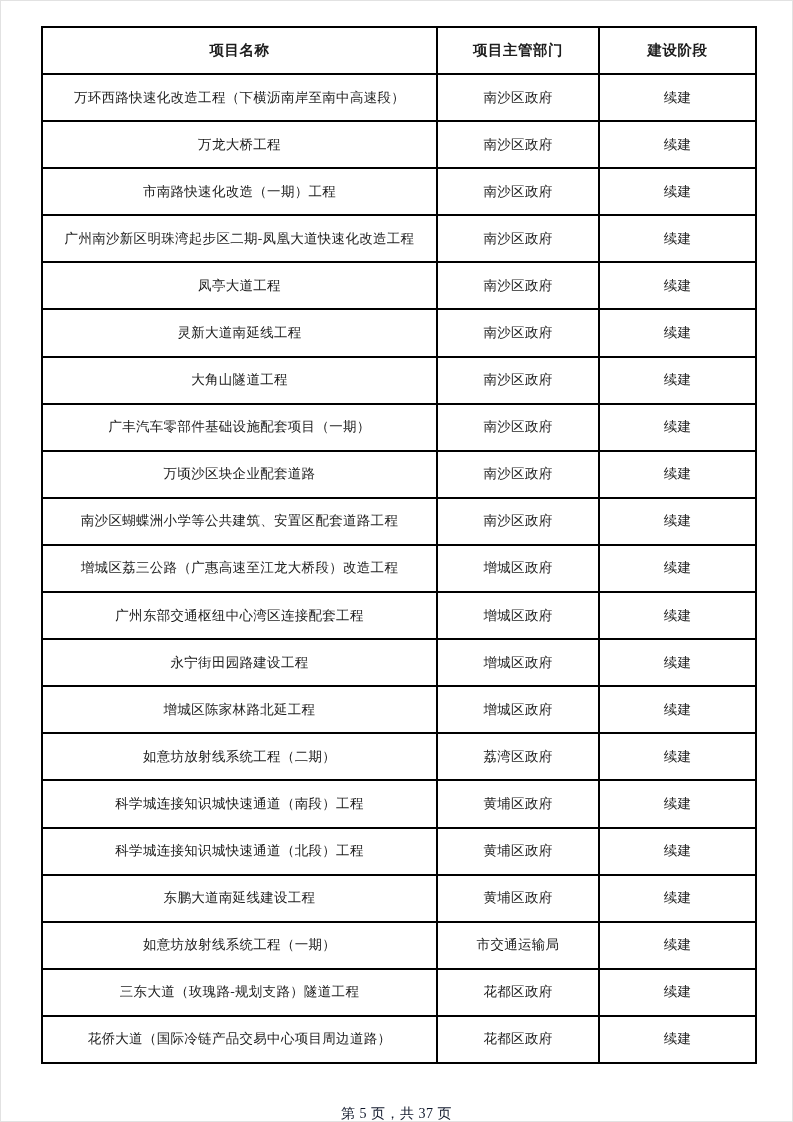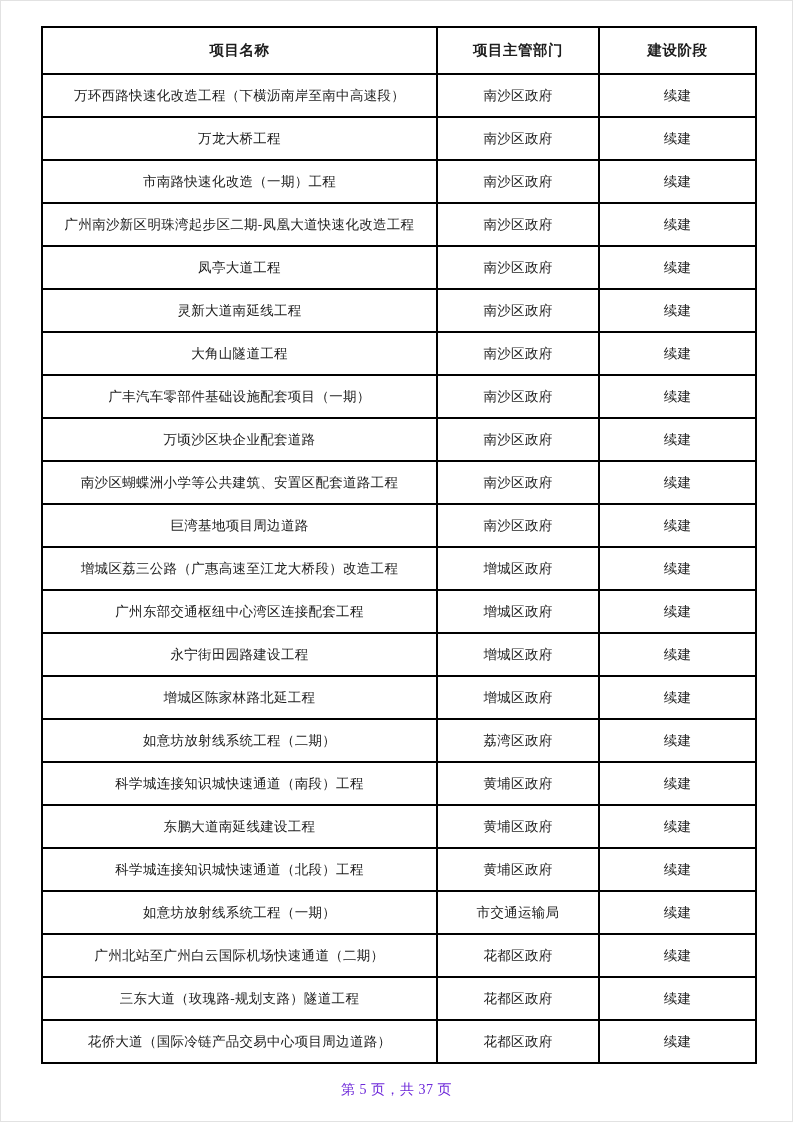--- a/index.html
+++ b/index.html
@@ -39,26 +39,26 @@
     letter-spacing: 0.5px;
   }
   table.projects td {
     font-size: 13.5px;
     font-weight: normal;
     letter-spacing: 0.3px;
   }
   .footer {
     position: absolute;
     left: 0;
-    top: 1080px;
+    top: 1104px;
     width: 100%;
     text-align: center;
     font-size: 14px;
     letter-spacing: 0.5px;
-    color: #6d28d9;
+    color: #0f172a;
   }
 </style>
 </head>
 <body>
 
 <div class="page">
 
   <table class="projects">
     <colgroup>
       <col style="width:395px">
@@ -117,25 +117,20 @@
           <td>万顷沙区块企业配套道路</td>
           <td>南沙区政府</td>
           <td>续建</td>
         </tr>
         <tr>
           <td>南沙区蝴蝶洲小学等公共建筑、安置区配套道路工程</td>
           <td>南沙区政府</td>
           <td>续建</td>
         </tr>
         <tr>
-          <td>巨湾基地项目周边道路</td>
-          <td>南沙区政府</td>
-          <td>续建</td>
-        </tr>
-        <tr>
           <td>增城区荔三公路（广惠高速至江龙大桥段）改造工程</td>
           <td>增城区政府</td>
           <td>续建</td>
         </tr>
         <tr>
           <td>广州东部交通枢纽中心湾区连接配套工程</td>
           <td>增城区政府</td>
           <td>续建</td>
         </tr>
         <tr>
@@ -152,37 +147,32 @@
           <td>如意坊放射线系统工程（二期）</td>
           <td>荔湾区政府</td>
           <td>续建</td>
         </tr>
         <tr>
           <td>科学城连接知识城快速通道（南段）工程</td>
           <td>黄埔区政府</td>
           <td>续建</td>
         </tr>
         <tr>
-          <td>东鹏大道南延线建设工程</td>
+          <td>科学城连接知识城快速通道（北段）工程</td>
           <td>黄埔区政府</td>
           <td>续建</td>
         </tr>
         <tr>
-          <td>科学城连接知识城快速通道（北段）工程</td>
+          <td>东鹏大道南延线建设工程</td>
           <td>黄埔区政府</td>
           <td>续建</td>
         </tr>
         <tr>
           <td>如意坊放射线系统工程（一期）</td>
           <td>市交通运输局</td>
-          <td>续建</td>
-        </tr>
-        <tr>
-          <td>广州北站至广州白云国际机场快速通道（二期）</td>
-          <td>花都区政府</td>
           <td>续建</td>
         </tr>
         <tr>
           <td>三东大道（玫瑰路-规划支路）隧道工程</td>
           <td>花都区政府</td>
           <td>续建</td>
         </tr>
         <tr>
           <td>花侨大道（国际冷链产品交易中心项目周边道路）</td>
           <td>花都区政府</td>

